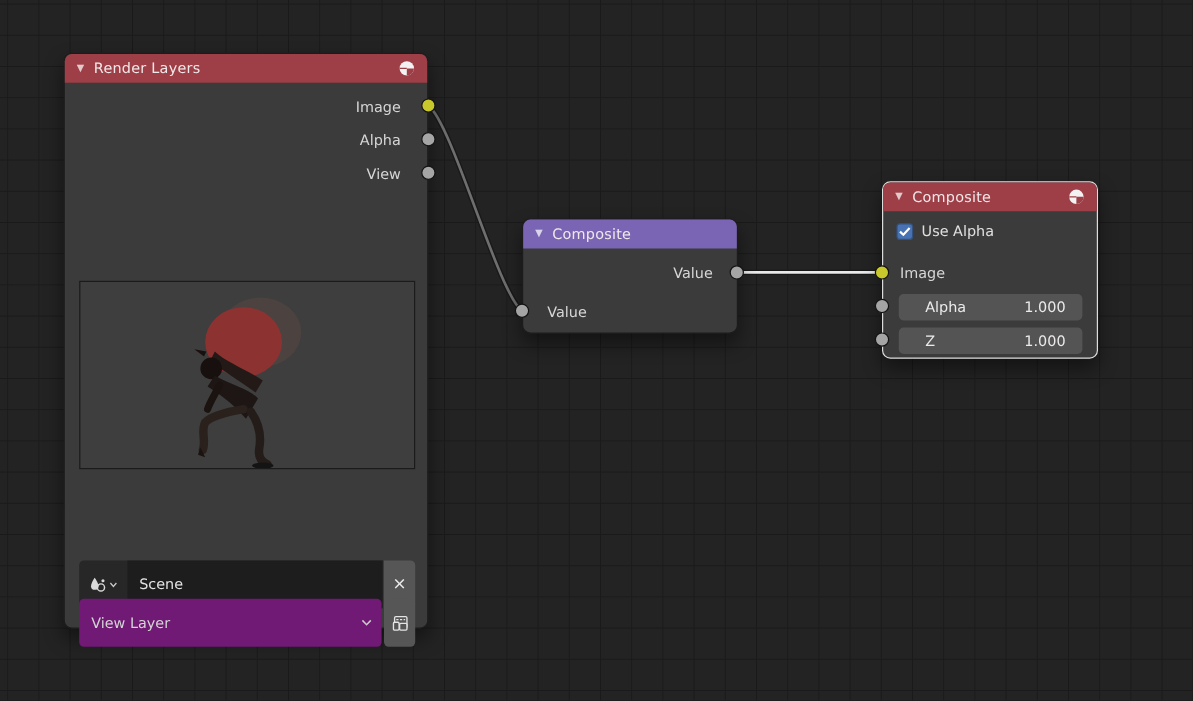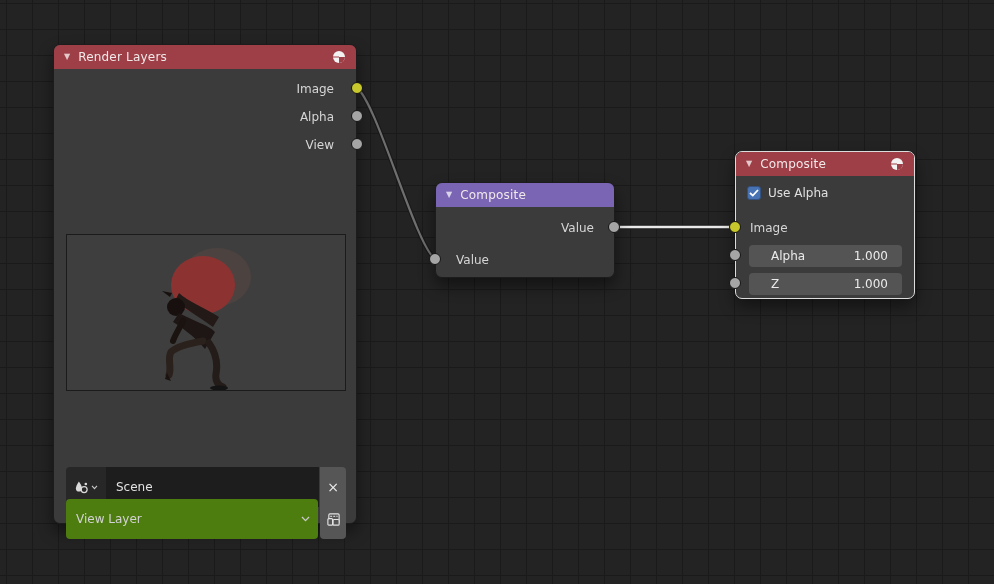--- a/index.html
+++ b/index.html
@@ -47,21 +47,21 @@
   .id-field{
     flex:1;background:#1d1d1d;color:#e2e2e2;font-size:12px;
     display:flex;align-items:center;padding-left:10px;
   }
   .id-x{
     width:26px;margin-left:1px;background:#565656;border-radius:0 4px 4px 0;
     display:flex;align-items:center;justify-content:center;
     color:#eaeaea;font-size:14px;
   }
   .dropdown{
-    flex:1;background:#4d7c0f;border-radius:4px;color:#d3d3d3;font-size:12px;
+    flex:1;background:#701a75;border-radius:4px;color:#d3d3d3;font-size:12px;
     display:flex;align-items:center;padding:0 8px 0 10px;
   }
   .dropdown .dd-label{flex:1;}
   .sq-btn{
     width:26px;margin-left:2px;background:#565656;border-radius:4px;
     display:flex;align-items:center;justify-content:center;
   }
   .socket{
     position:absolute;z-index:3;width:12px;height:12px;border-radius:50%;
     border:1px solid #141414;box-sizing:border-box;

